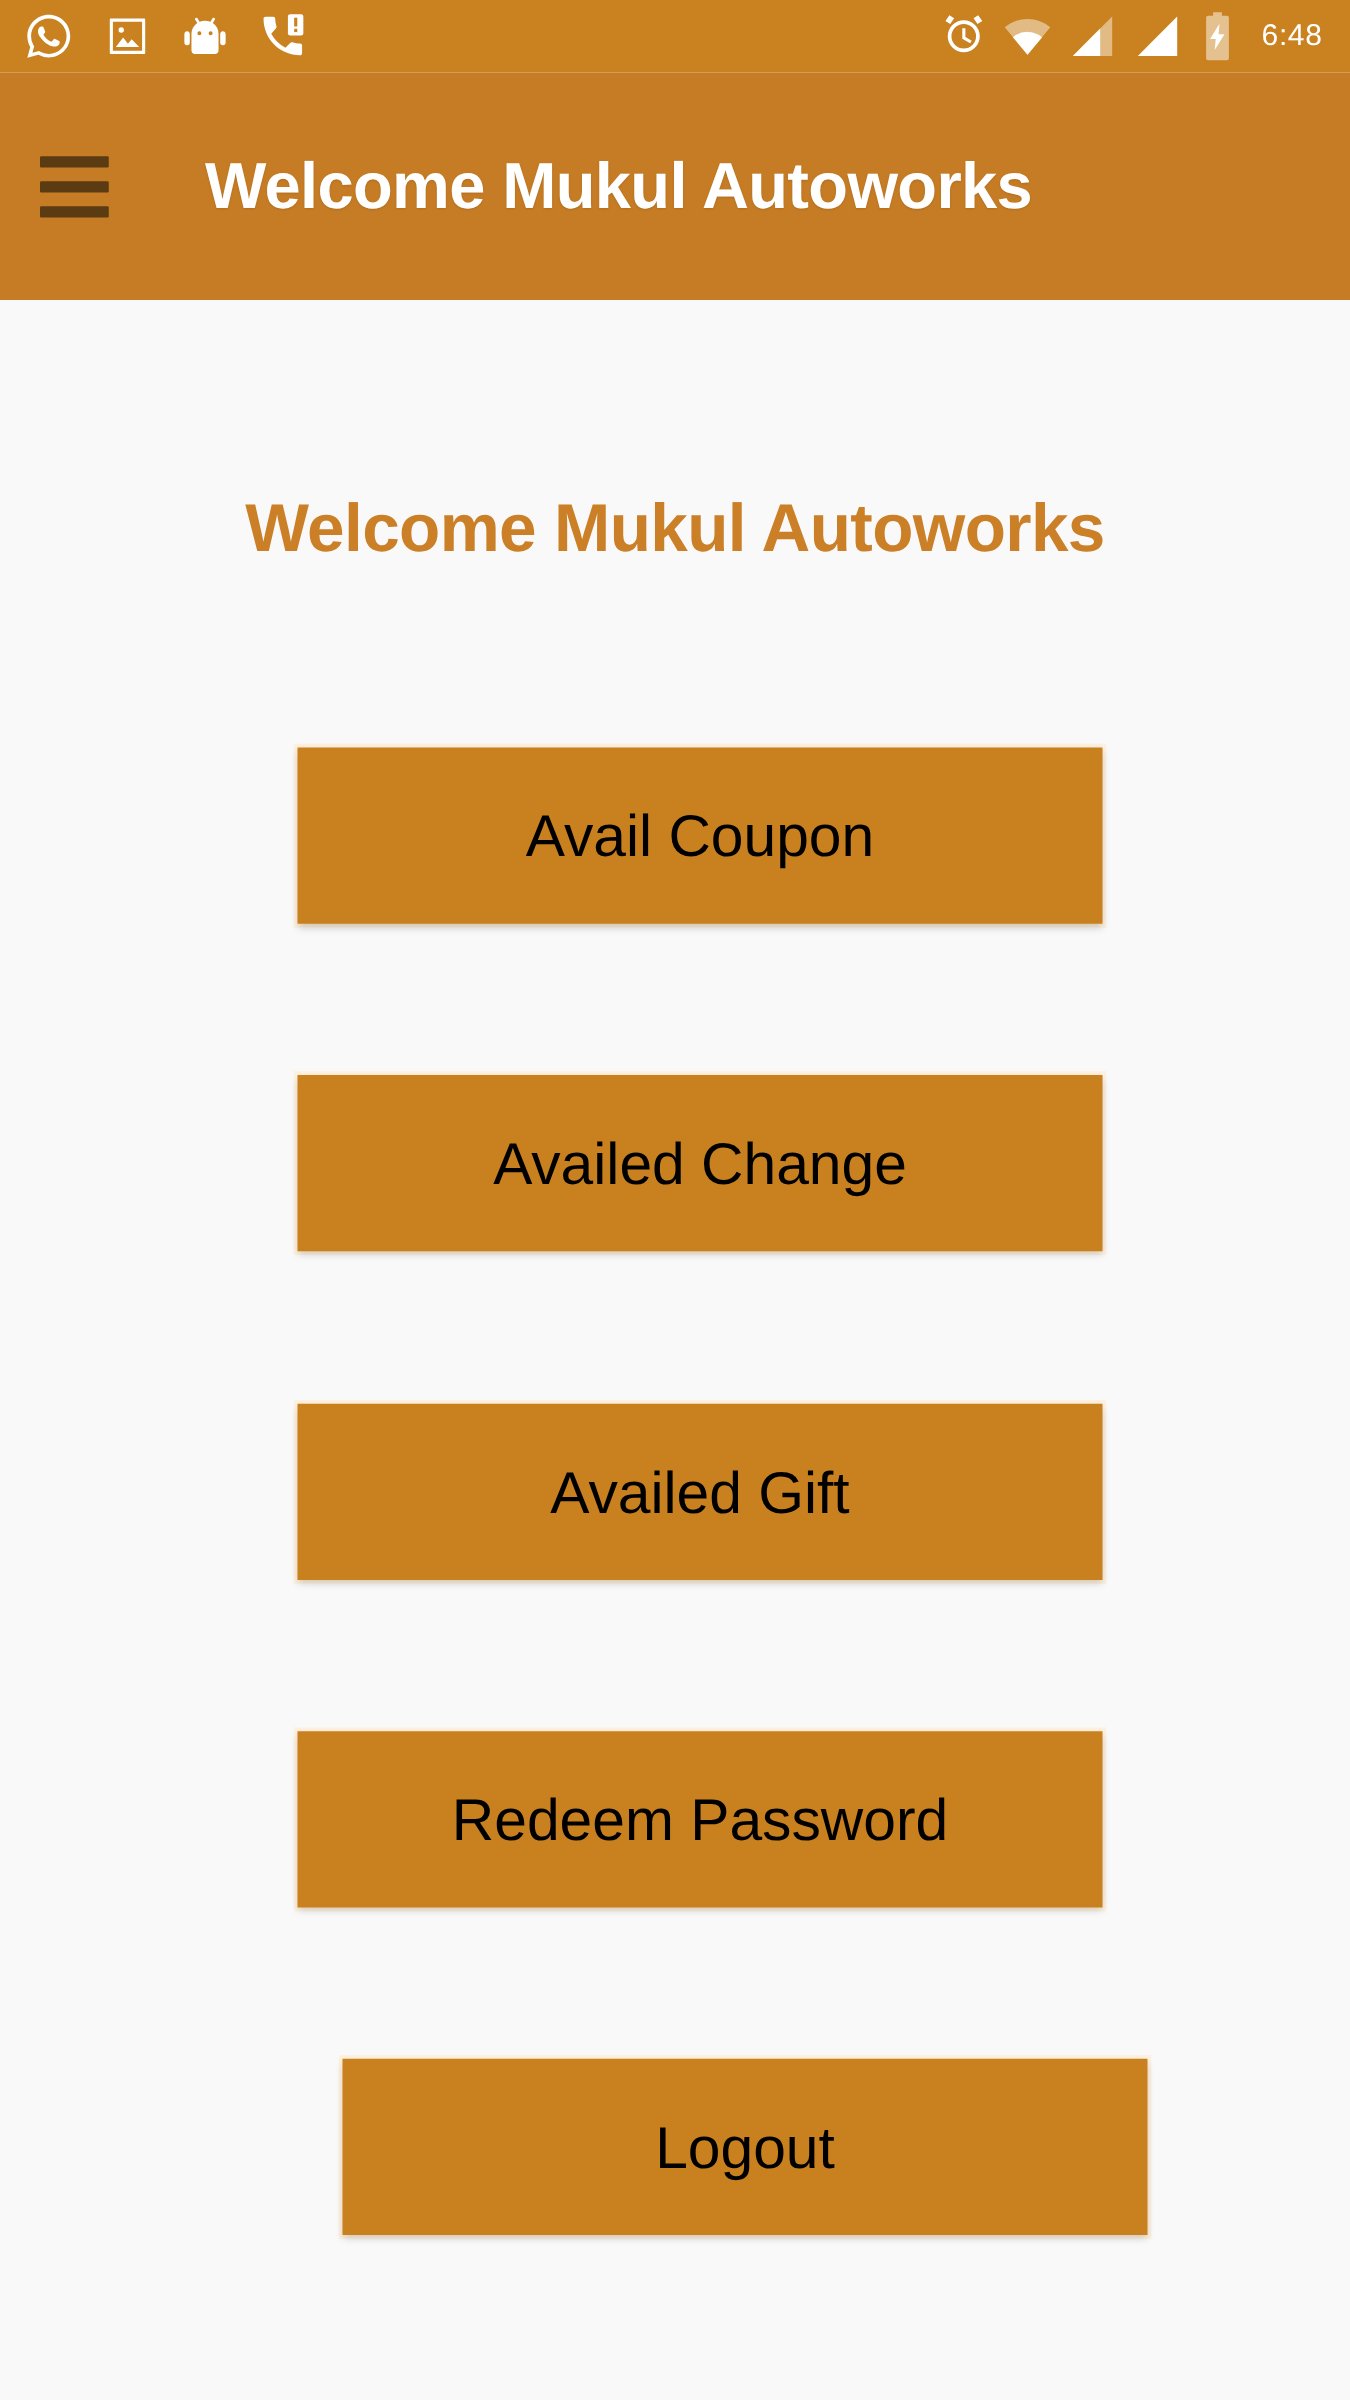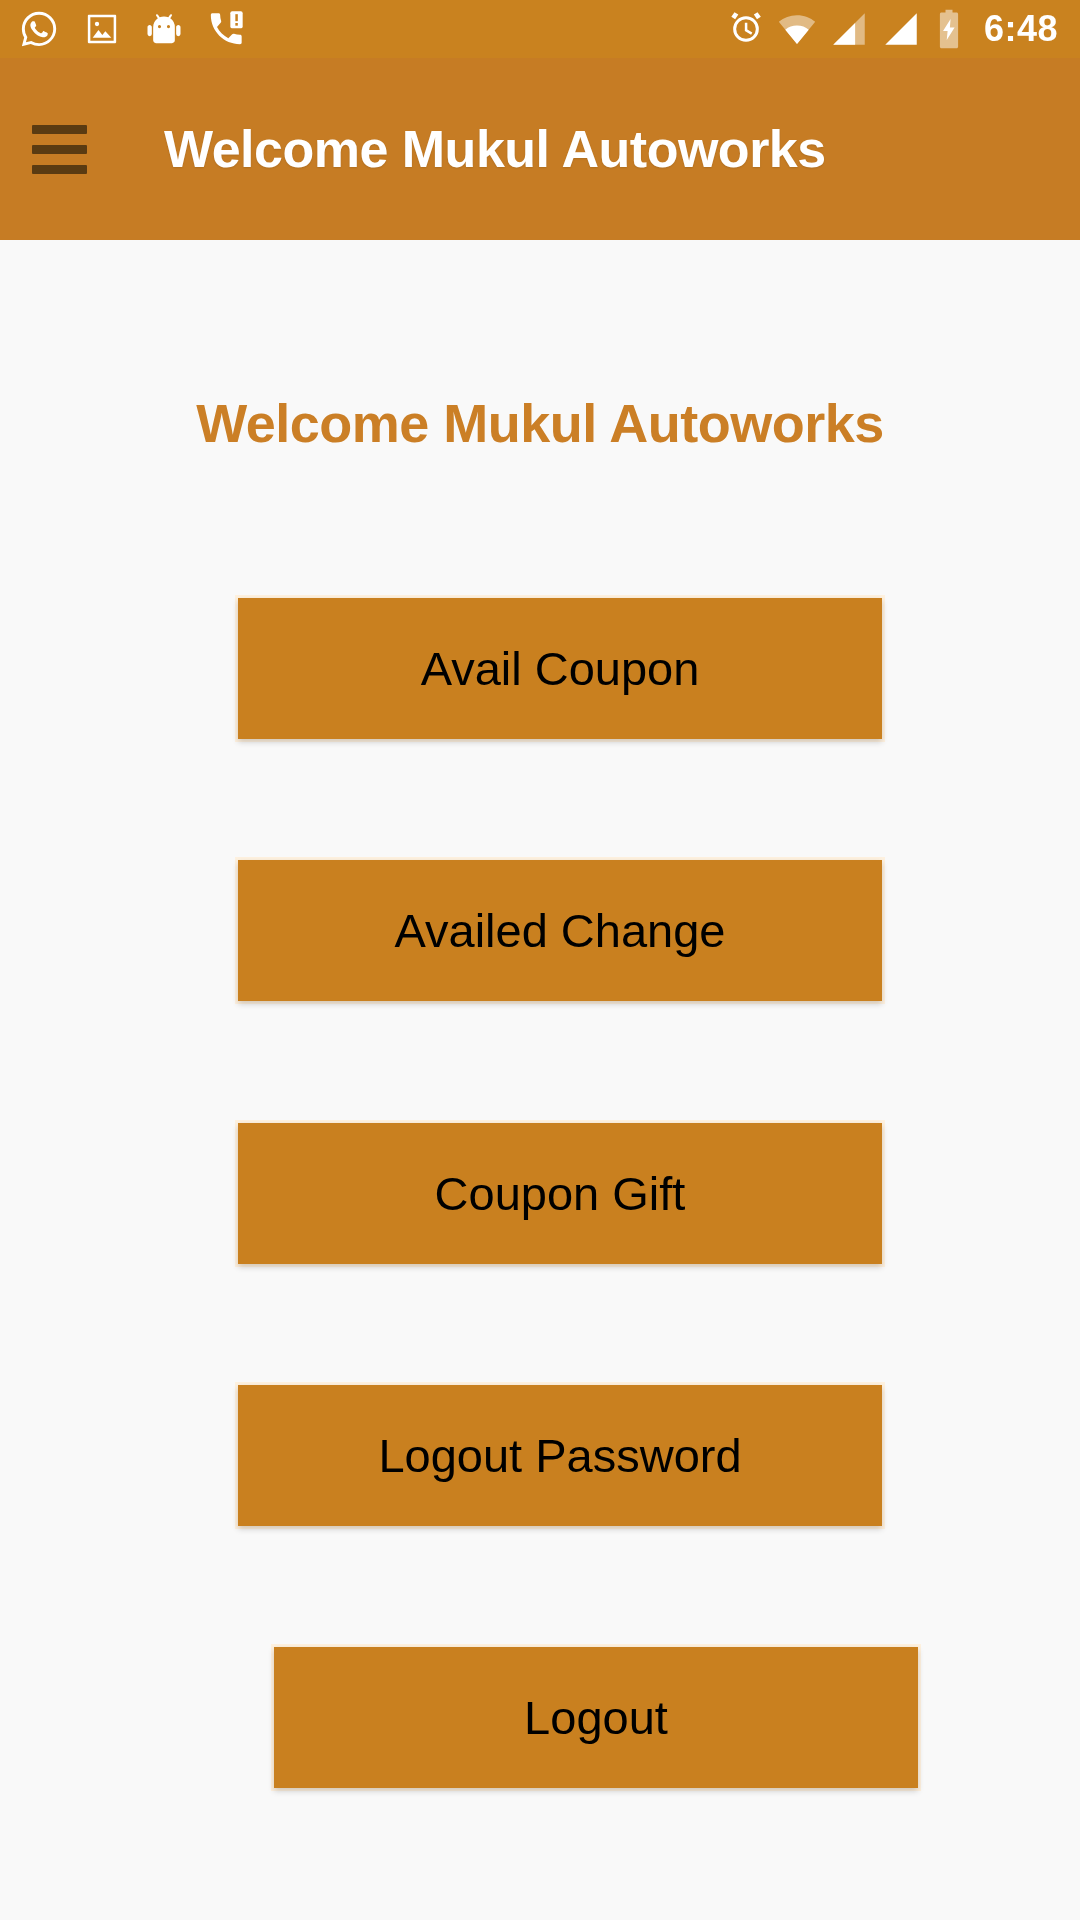--- a/index.html
+++ b/index.html
@@ -44,22 +44,22 @@
   .status-left { gap: 22px; }
   .status-right { gap: 10px; }
 
   .sicon {
     display: block;
     fill: #ffffff;
   }
 
   .clock-text {
     color: #ffffff;
-    font-size: 36px;
-    font-weight: 700;
+    font-size: 24px;
+    font-weight: 400;
     letter-spacing: 0.5px;
     margin-left: 8px;
     line-height: 1;
   }
 
   
   .app-bar {
     position: absolute;
     top: 58px; left: 0;
     width: 1080px;
@@ -220,19 +220,19 @@
     </div>
     <div class="app-bar-title">Welcome Mukul Autoworks</div>
   </div>
 
   <div class="content">
 
     <div class="page-heading">Welcome Mukul Autoworks</div>
 
     <button class="btn btn-0">Avail Coupon</button>
     <button class="btn btn-1">Availed Change</button>
-    <button class="btn btn-2">Coupon Gift</button>
-    <button class="btn btn-3">Logout Password</button>
+    <button class="btn btn-2">Availed Gift</button>
+    <button class="btn btn-3">Redeem Password</button>
     <button class="btn btn-4">Logout</button>
 
   </div>
 
 </div>
 
 </body></html>

